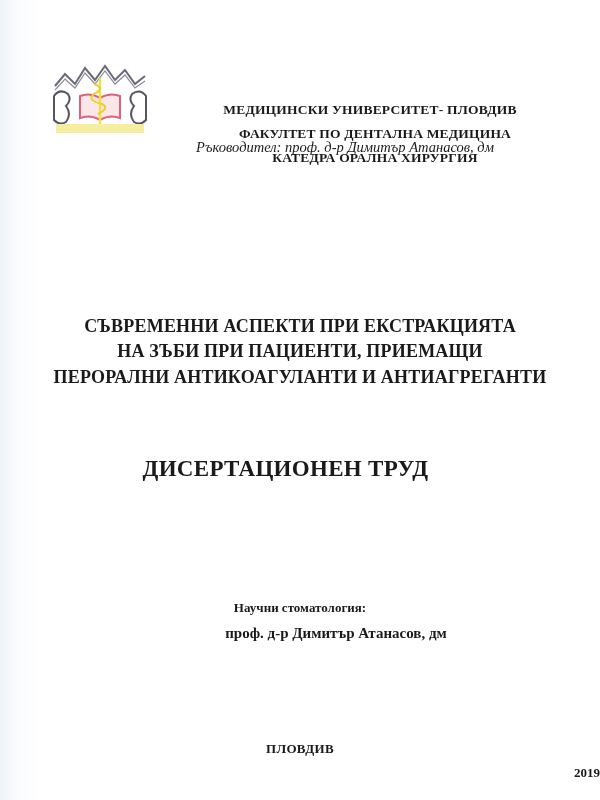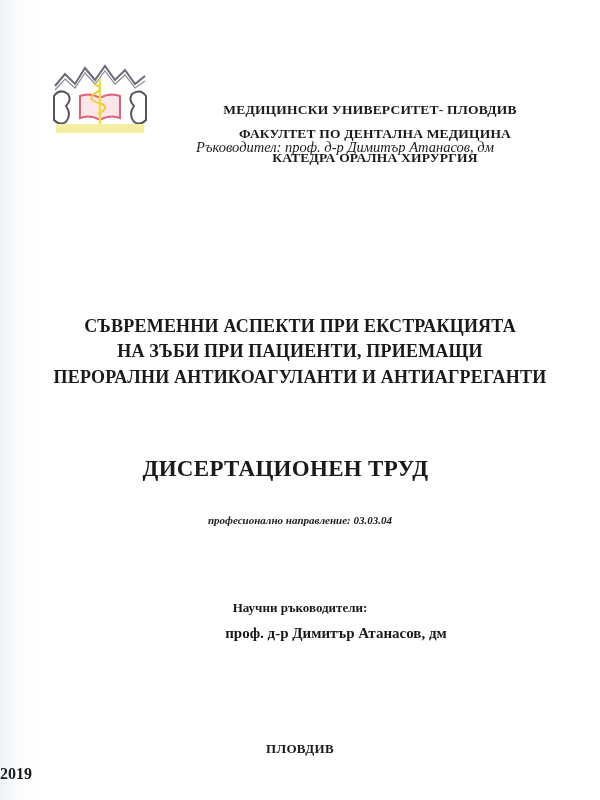--- a/index.html
+++ b/index.html
@@ -21,21 +21,21 @@
   .title { position:absolute; left:0; width:600px; text-align:center; font-weight:bold; font-size:18px; letter-spacing:0.2px; }
   .t1 { top:316px; } .t2 { top:341px; } .t3 { top:367px; }
   .diss { position:absolute; left:0; top:456px; width:499px; text-align:center; font-weight:bold; font-size:23px; letter-spacing:0.3px;margin-left:36px; }
   .purpose { position:absolute; left:0; top:490px; width:600px; text-align:center; font-weight:bold; font-size:11.5px; }
   .field { position:absolute; left:0; width:600px; text-align:center; font-weight:bold; font-style:italic; font-size:11px; }
   .f1 { top:514px; } .f2 { top:536px; }
   .sup-label { position:absolute; left:0; top:600px; width:600px; text-align:center; font-weight:bold; font-size:13px; }
   .sup { position:absolute; left:0; width:600px; text-align:center; font-weight:bold; font-size:15px;padding-left:36px; }
   .s1 { top:625px; } .s2 { top:652px; }
   .city { position:absolute; left:0; top:741px; width:600px; text-align:center; font-weight:bold; font-size:13px; letter-spacing:0.3px; }
-  .year { position:absolute; left:0; top:765px; width:600px; text-align:left; font-weight:bold; font-size:16px; }
+  .year { position:absolute; left:0; top:765px; width:600px; text-align:right; font-weight:bold; font-size:13px; }
 </style>
 </head>
 <body>
 
 <div class="page">
 
   <svg class="logo" viewBox="0 0 100 74">
 
     <polyline points="5,24 15,12 25,22 35,6 45,18 55,4 65,18 75,8 85,22 95,14" fill="none" stroke="#6a6a7a" stroke-width="2"></polyline>
     <polyline points="5,28 15,17 25,26 35,11 45,22 55,9 65,22 75,13 85,26 95,19" fill="none" stroke="#8a8a9a" stroke-width="1.2"></polyline>
@@ -56,20 +56,19 @@
   <div class="hdr hdr2">ФАКУЛТЕТ ПО ДЕНТАЛНА МЕДИЦИНА</div>
   <div class="hdr hdr3">КАТЕДРА ОРАЛНА ХИРУРГИЯ</div>
   <div class="supervisor-line">Ръководител: проф. д-р Димитър Атанасов, дм</div>
 
 
   <div class="title t1">СЪВРЕМЕННИ АСПЕКТИ ПРИ ЕКСТРАКЦИЯТА</div>
   <div class="title t2">НА ЗЪБИ ПРИ ПАЦИЕНТИ, ПРИЕМАЩИ</div>
   <div class="title t3">ПЕРОРАЛНИ АНТИКОАГУЛАНТИ И АНТИАГРЕГАНТИ</div>
 
   <div class="diss">ДИСЕРТАЦИОНЕН ТРУД</div>
-  <div class="field f1">професионално направление: 03.03.04</div>
 
-  <div class="sup-label">Научни ръководители:</div>
+  <div class="sup-label">Научни стоматология:</div>
   <div class="sup s1">проф. д-р Димитър Атанасов, дм</div>
 
   <div class="city">ПЛОВДИВ</div>
   <div class="year">2019</div>
 </div>
 
 </body></html>

